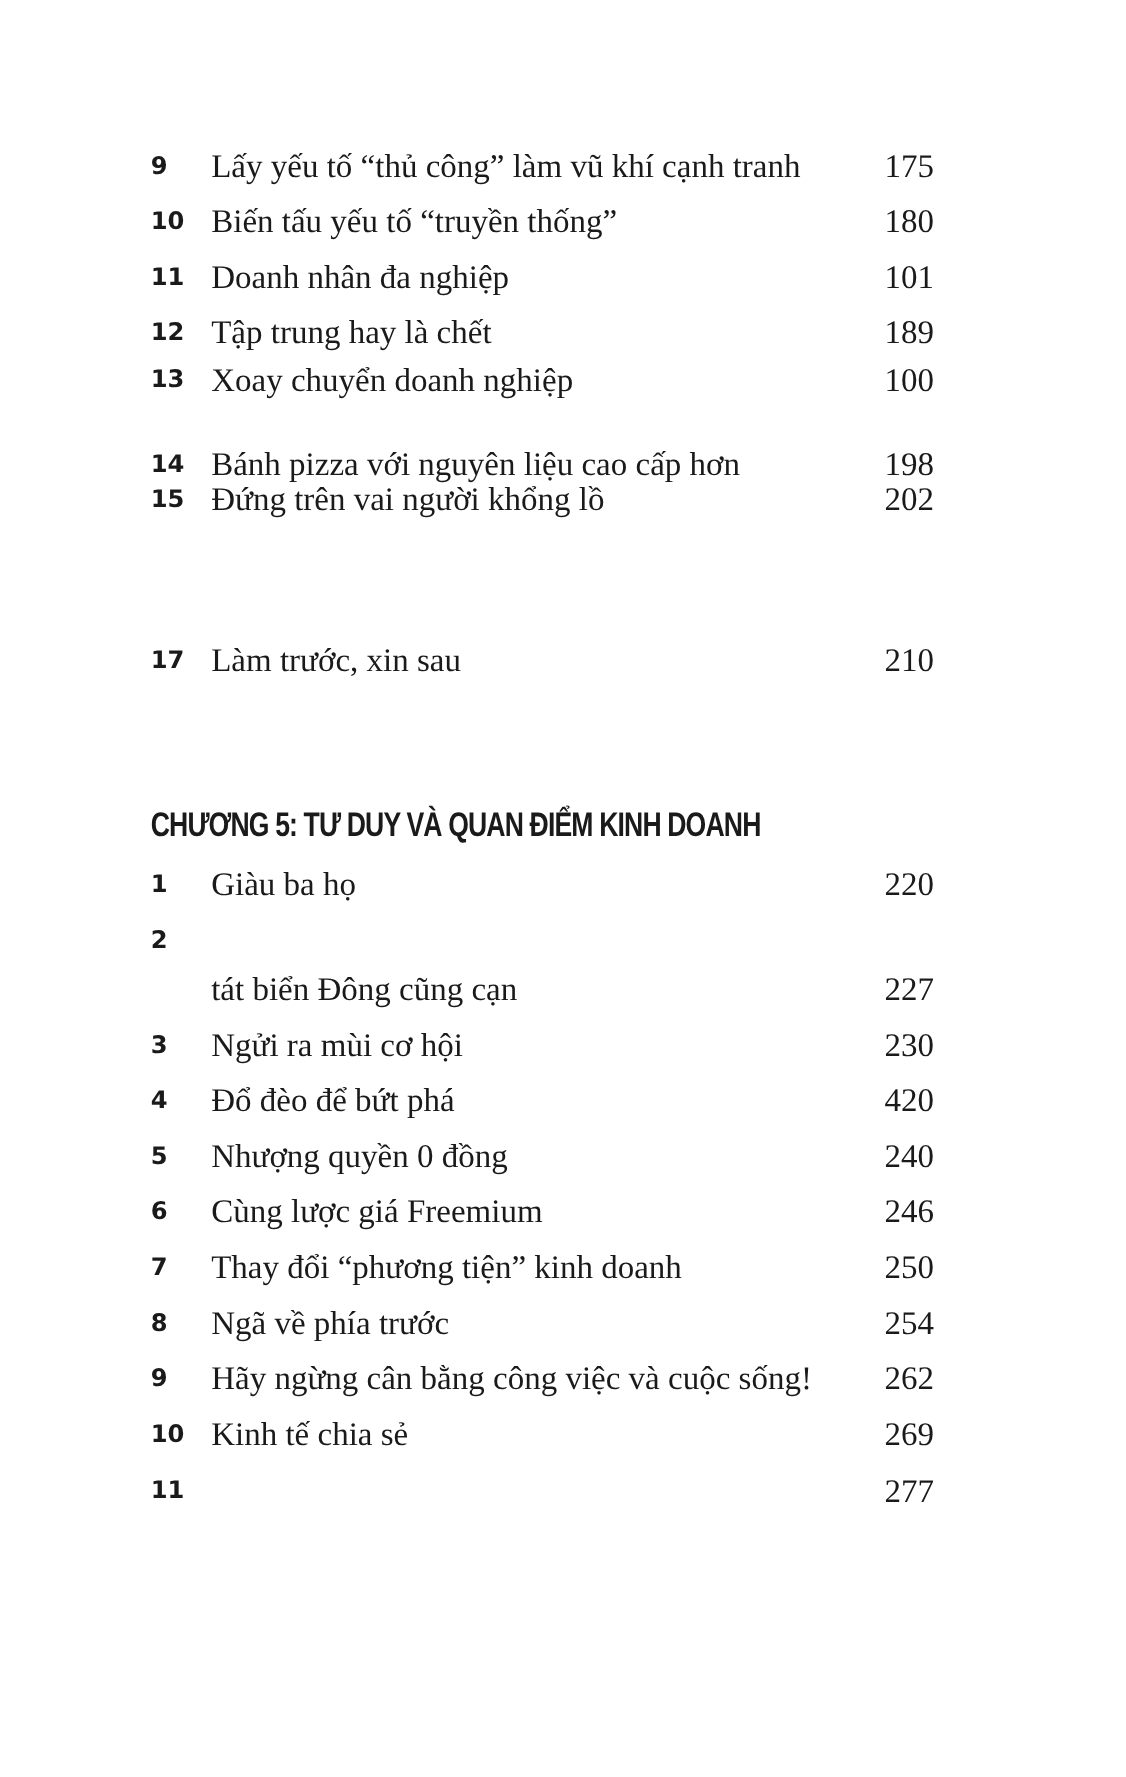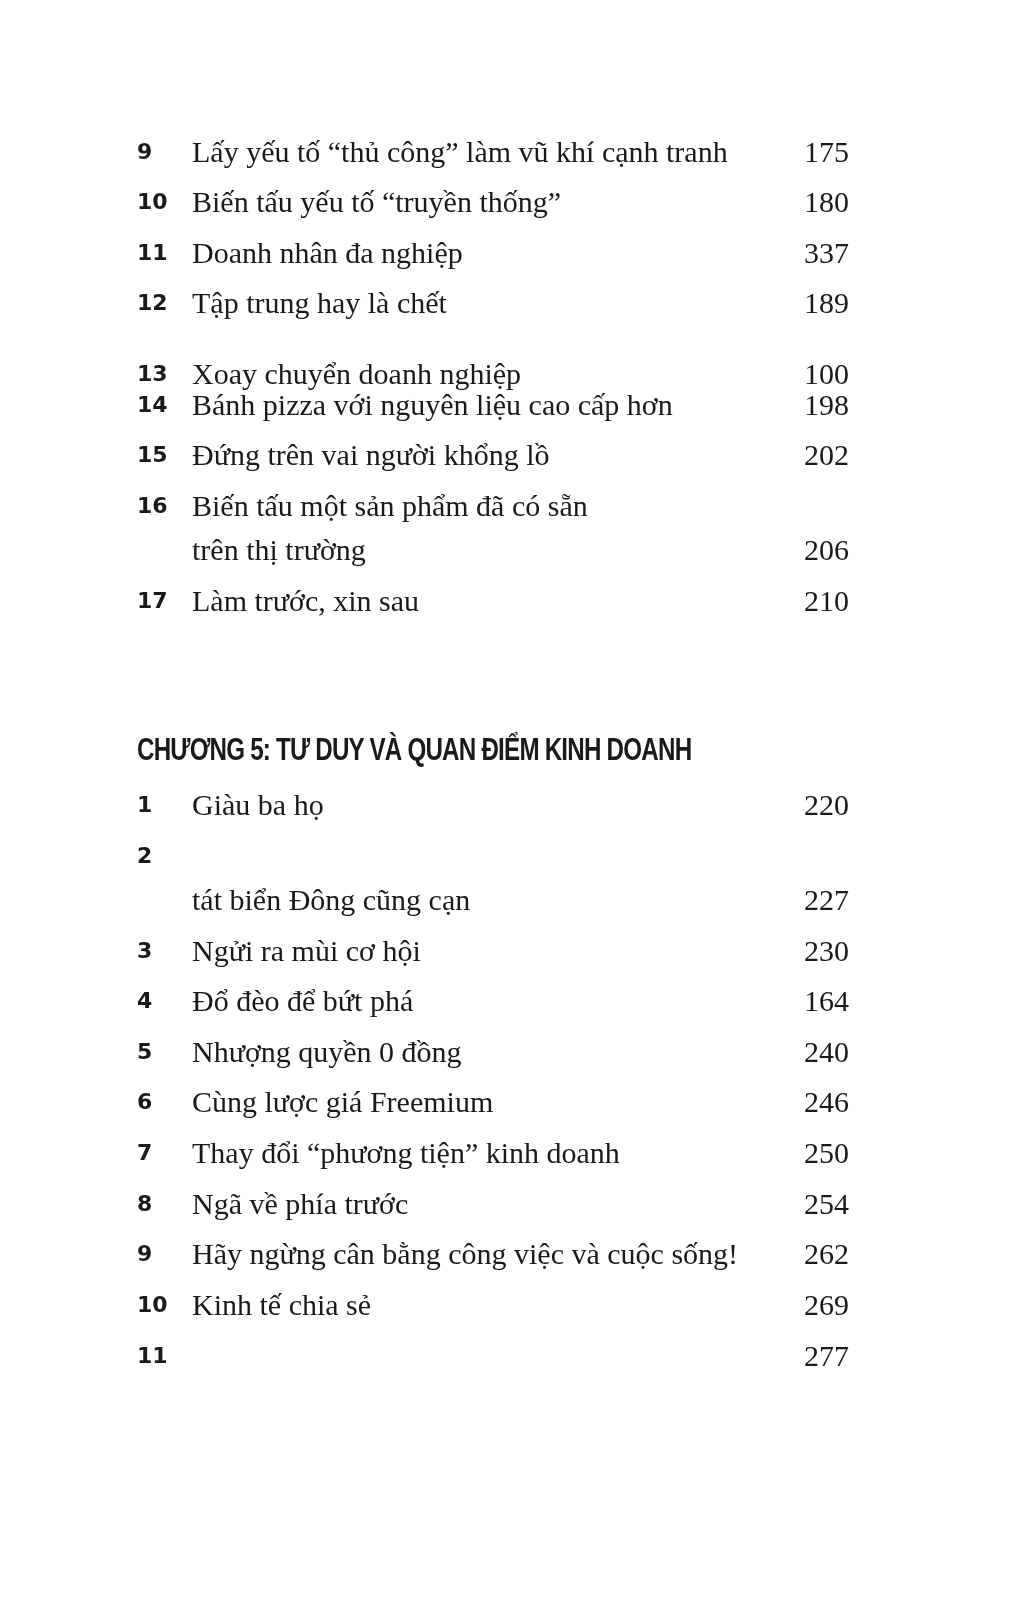--- a/index.html
+++ b/index.html
@@ -24,47 +24,41 @@
     <span class="page-no">175</span>
   </div>
   <div class="row" style="top:180px">
     <span class="num">10</span>
     <span class="title">Biến tấu yếu tố “truyền thống”</span>
     <span class="page-no">180</span>
   </div>
   <div class="row" style="top:231px">
     <span class="num">11</span>
     <span class="title">Doanh nhân đa nghiệp</span>
-    <span class="page-no">337</span>
+    <span class="page-no">101</span>
   </div>
   <div class="row" style="top:281px">
     <span class="num">12</span>
     <span class="title">Tập trung hay là chết</span>
     <span class="page-no">189</span>
   </div>
-  <div class="row" style="top:352px">
+  <div class="row" style="top:324px">
     <span class="num">13</span>
     <span class="title">Xoay chuyển doanh nghiệp</span>
     <span class="page-no">100</span>
   </div>
-  <div class="row" style="top:383px">
+  <div class="row" style="top:401px">
     <span class="num">14</span>
     <span class="title">Bánh pizza với nguyên liệu cao cấp hơn</span>
     <span class="page-no">198</span>
   </div>
   <div class="row" style="top:433px">
     <span class="num">15</span>
     <span class="title">Đứng trên vai người khổng lồ</span>
     <span class="page-no">202</span>
-  </div>
-  <div class="row" style="top:484px; height:88px">
-    <span class="num">16</span>
-    <span class="title">Biến tấu một sản phẩm đã có sẵn</span>
-    <span class="title2">trên thị trường</span>
-    <span class="page-no second">206</span>
   </div>
   <div class="row" style="top:579px">
     <span class="num">17</span>
     <span class="title">Làm trước, xin sau</span>
     <span class="page-no">210</span>
   </div>
 
   <div class="chapter">CHƯƠNG 5: TƯ DUY VÀ QUAN ĐIỂM KINH DOANH</div>
 
   <div class="row" style="top:783px">
@@ -78,21 +72,21 @@
     <span class="page-no second">227</span>
   </div>
   <div class="row" style="top:929px">
     <span class="num">3</span>
     <span class="title">Ngửi ra mùi cơ hội</span>
     <span class="page-no">230</span>
   </div>
   <div class="row" style="top:979px">
     <span class="num">4</span>
     <span class="title">Đổ đèo để bứt phá</span>
-    <span class="page-no">164</span>
+    <span class="page-no">420</span>
   </div>
   <div class="row" style="top:1030px">
     <span class="num">5</span>
     <span class="title">Nhượng quyền 0 đồng</span>
     <span class="page-no">240</span>
   </div>
   <div class="row" style="top:1080px">
     <span class="num">6</span>
     <span class="title">Cùng lược giá Freemium</span>
     <span class="page-no">246</span>

